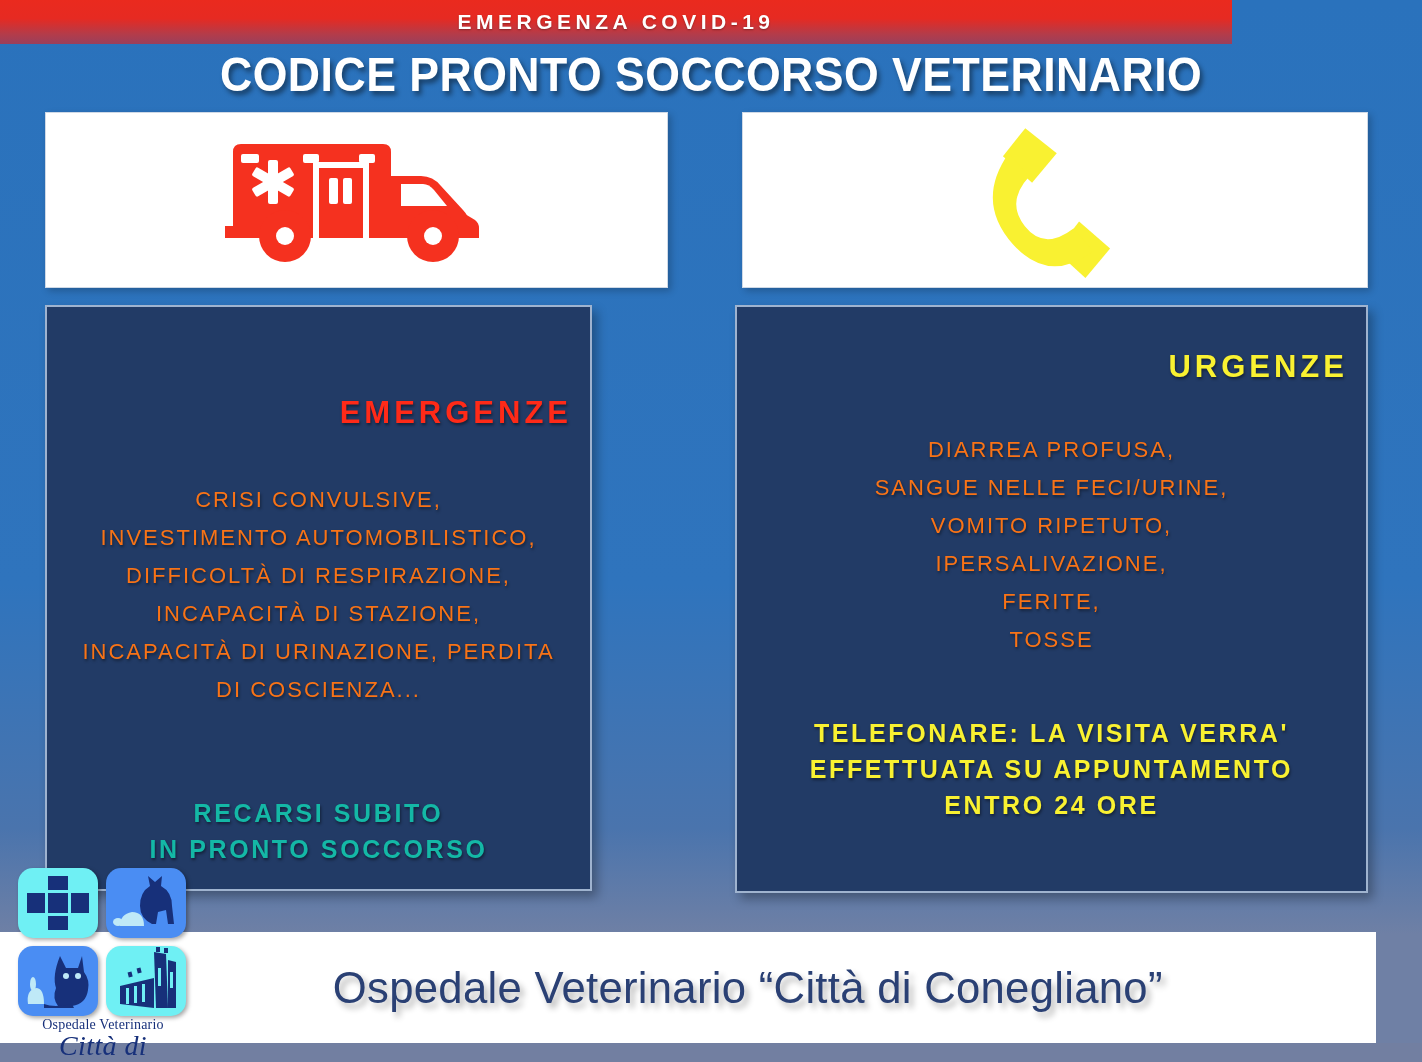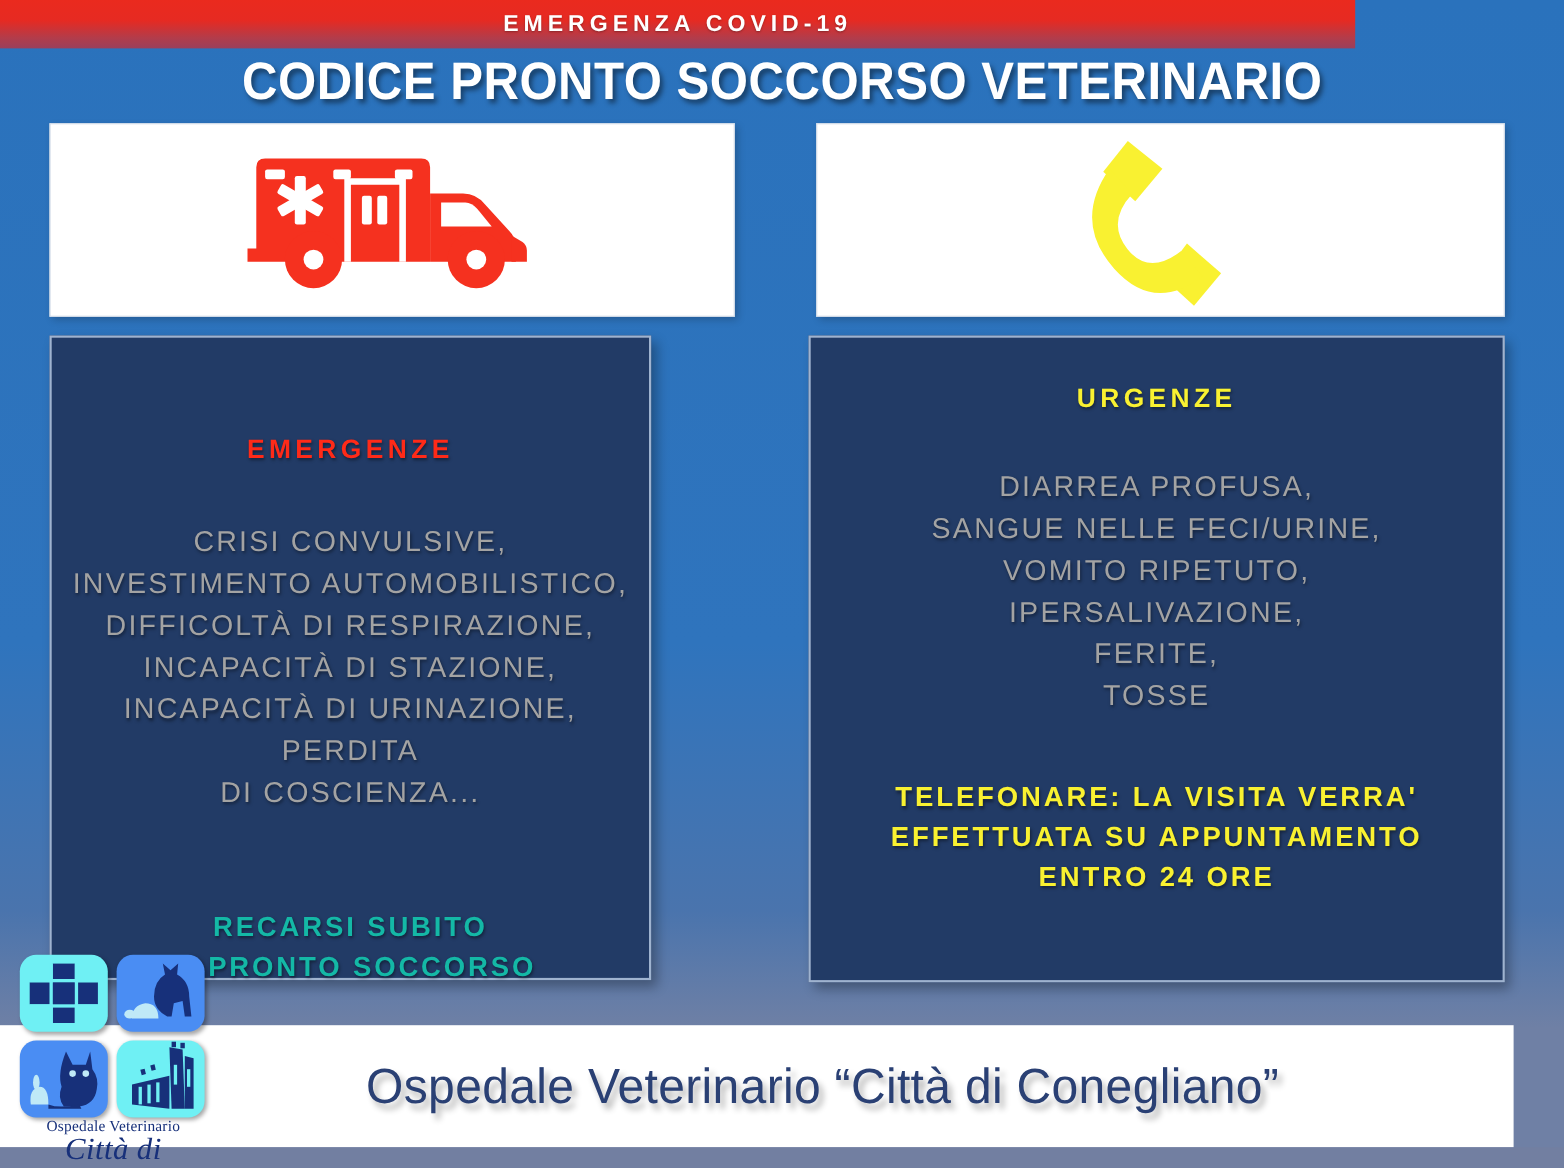--- a/index.html
+++ b/index.html
@@ -68,31 +68,32 @@
     background: #223b66;
     border: 2px solid #9fb3cf;
     box-shadow: 5px 6px 10px rgba(0,0,0,.30);
     padding: 14px 18px;
     text-align: center;
   }
   #card-left  { left: 45px;  top: 305px; width: 547px; height: 586px; }
   #card-right { left: 735px; top: 305px; width: 633px; height: 588px; }
 
   .card-heading {
-    font-size: 24px;
+    font-size: 31px;
     font-weight: bold;
     letter-spacing: 4px;
     text-shadow: 1px 2px 3px rgba(0,0,0,.45);
+    text-align: right;
   }
   .heading-red    { color: #ff2a18; }
   .heading-yellow { color: #f9f131; }
 
   .card-body {
-    color: #a3a3a3;
-    font-size: 26px;
+    color: #f97316;
+    font-size: 22px;
     line-height: 38px;
     letter-spacing: 2.0px;
     text-shadow: 1px 2px 3px rgba(0,0,0,.45);
   }
   .card-cta {
     font-weight: bold;
     font-size: 25px;
     line-height: 36px;
     letter-spacing: 2.6px;
     text-shadow: 1px 2px 3px rgba(0,0,0,.45);

